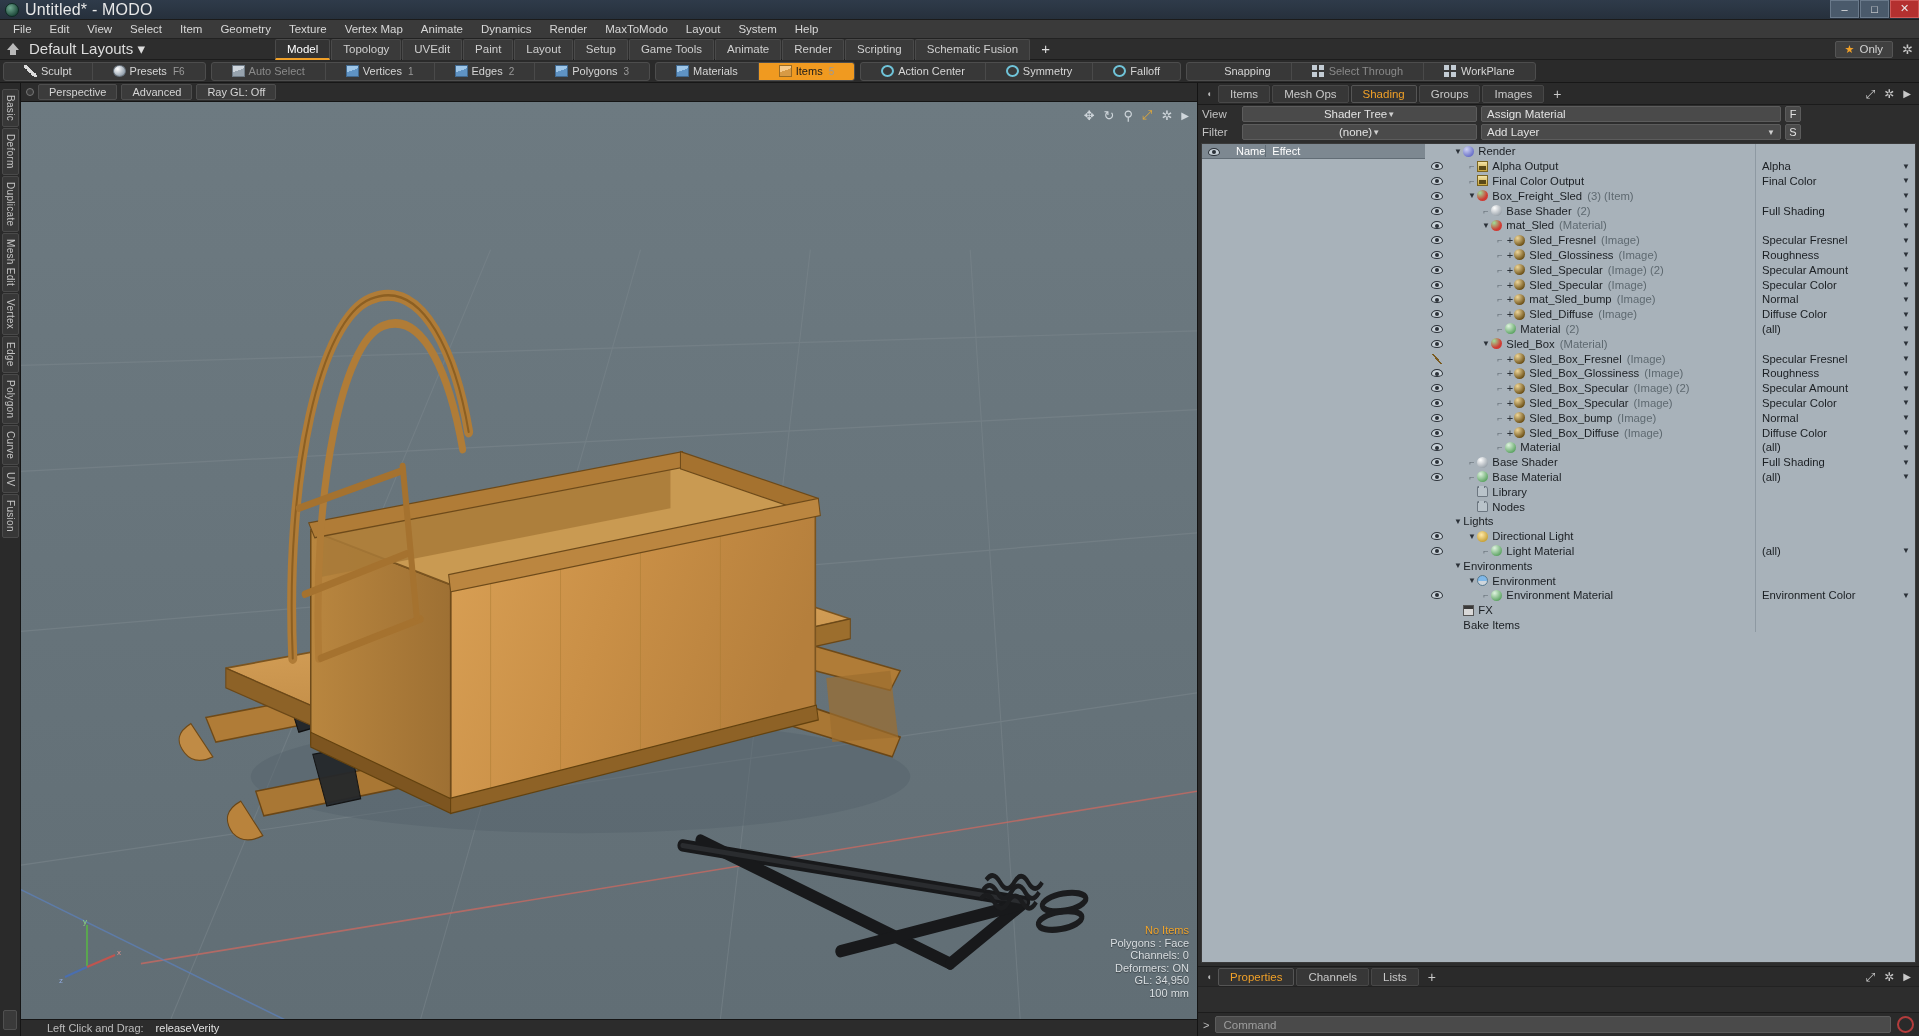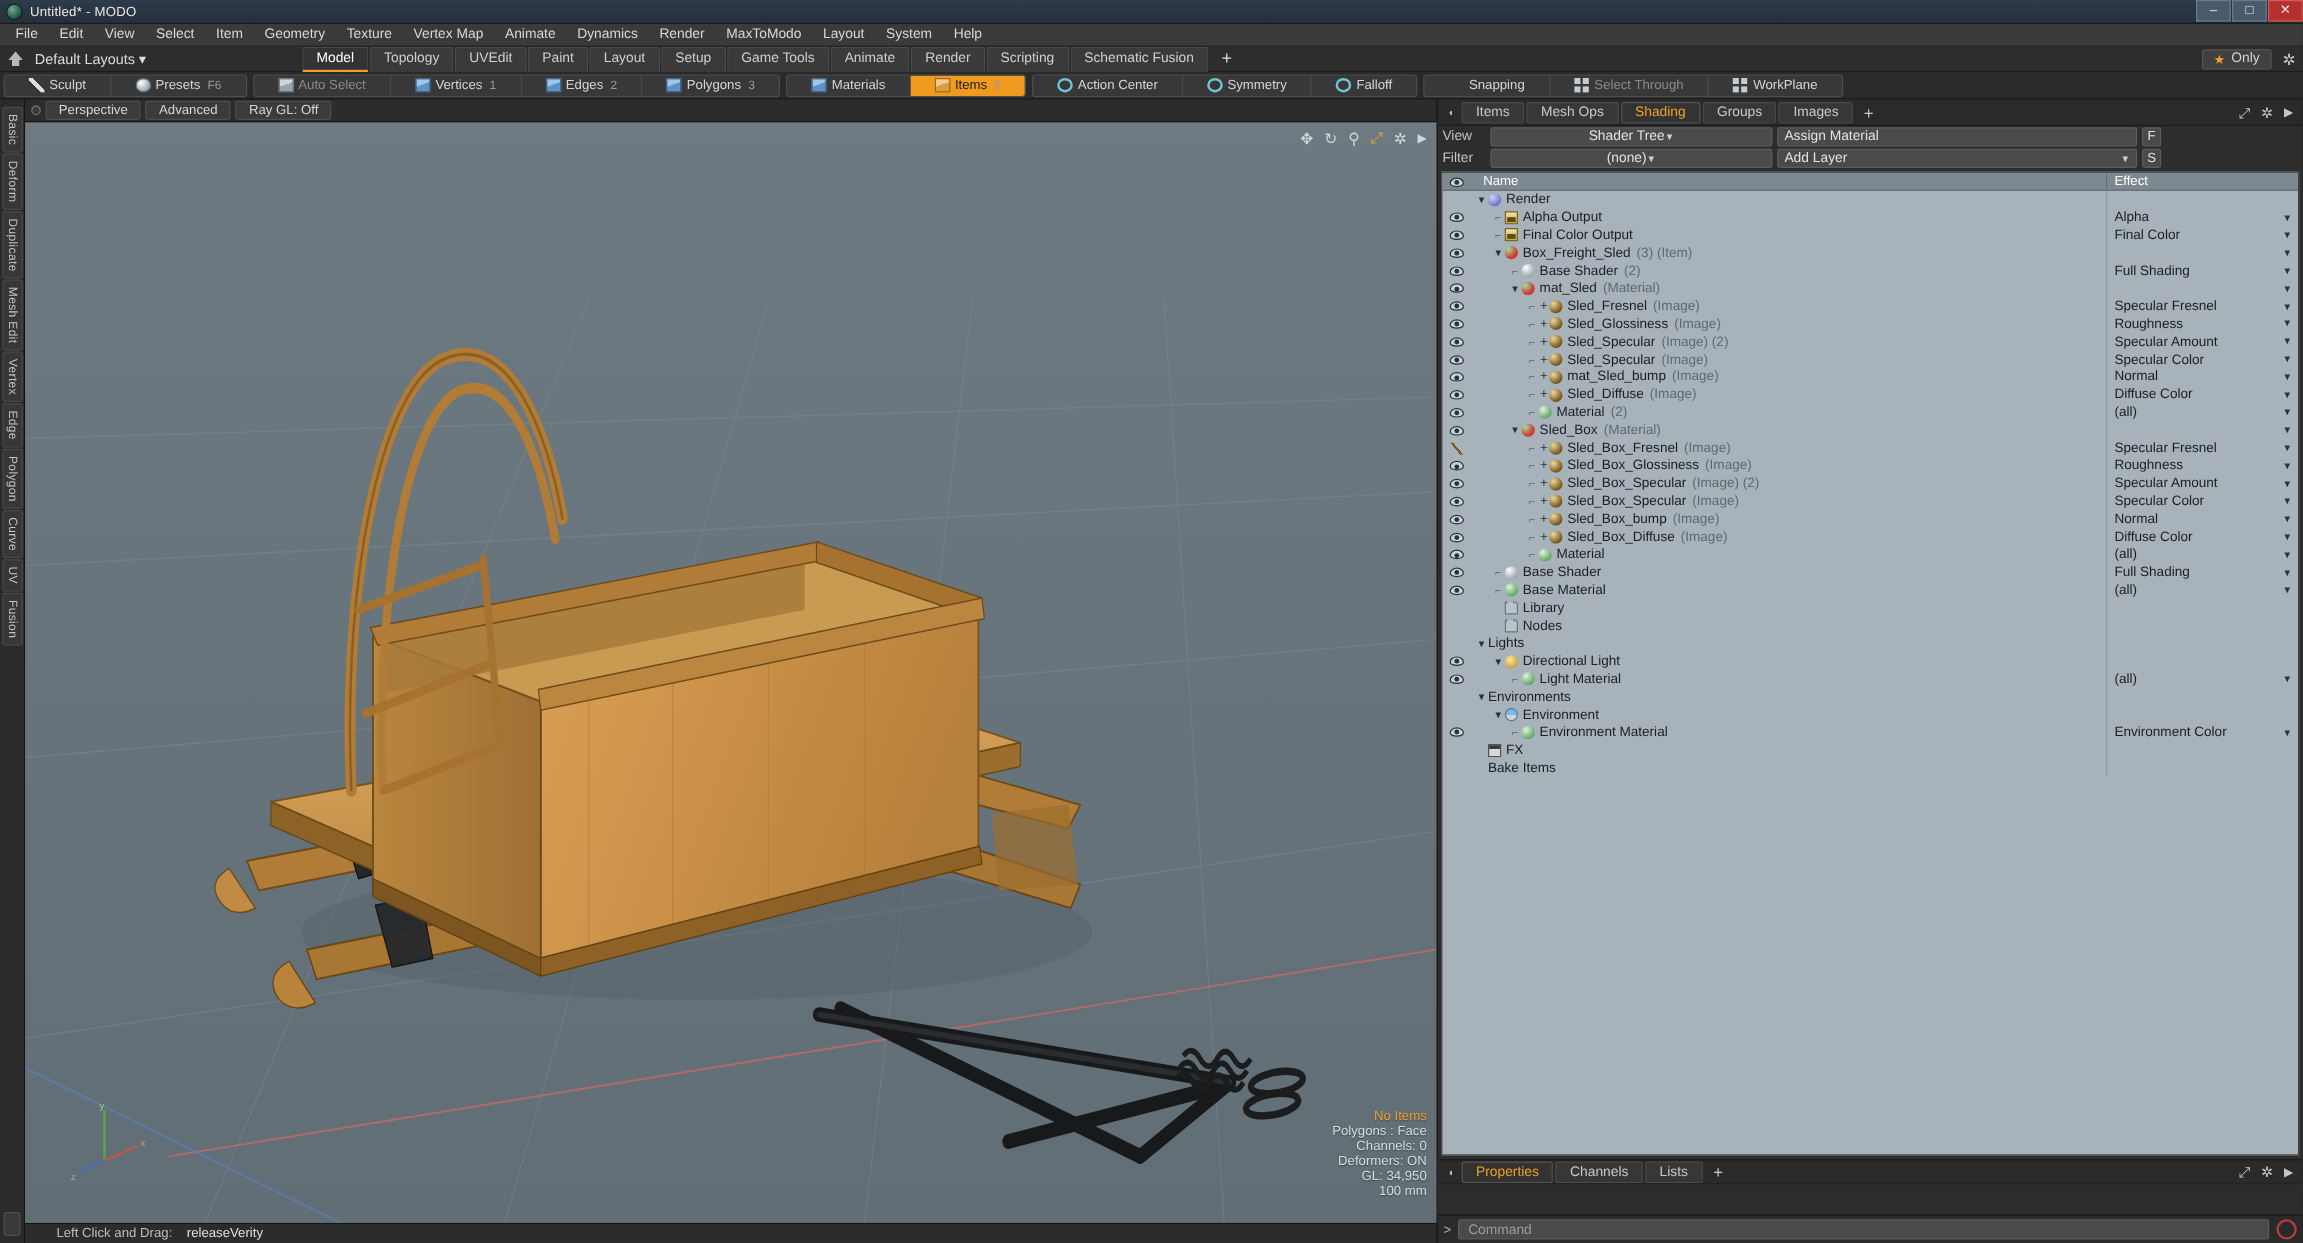--- a/index.html
+++ b/index.html
@@ -18,21 +18,21 @@
   .titlebar {
     height: 20px; background: linear-gradient(#2f3b4a, #26303c);
     display: flex; align-items: center; padding-left: 5px;
     border-bottom: 1px solid #1b1b1b; flex: 0 0 20px;
   }
   .title-icon {
     width: 14px; height: 14px; border-radius: 50%;
     background: radial-gradient(circle at 35% 32%, #6fa88f, #1f4a3c 75%);
     border: 1px solid #0d2a22; margin-right: 6px; flex: 0 0 14px;
   }
-  .title-text { font-size: 11px; color: #e8e8e8; letter-spacing: .2px; }
+  .title-text { font-size: 16px; color: #e8e8e8; letter-spacing: .2px; }
   .title-btns { margin-left: auto; display: flex; height: 20px; }
   .title-btn {
     width: 29px; height: 18px; margin-left: 1px;
     background: #4a5a6b; border: 1px solid #6a7a8b;
     display: flex; align-items: center; justify-content: center;
     font-size: 11px; color: #e8e8e8;
   }
   .title-btn.close { background: #b4302f; border-color: #d05a59; }
 
   
@@ -49,21 +49,21 @@
   }
   .home-icon { width: 14px; height: 13px; position: relative; margin-right: 9px; }
   .home-icon:before {
     content: ""; position: absolute; left: 1px; top: 0;
     border-left: 6px solid transparent; border-right: 6px solid transparent;
     border-bottom: 7px solid #b9b9b9;
   }
   .home-icon:after {
     content: ""; position: absolute; left: 4px; top: 7px; width: 6px; height: 5px; background: #b9b9b9;
   }
-  .layout-sel { font-size: 12px; color: #dcdcdc; }
+  .layout-sel { font-size: 15px; color: #dcdcdc; }
   .layout-tabs { display: flex; margin-left: 130px; height: 21px; align-items: stretch; }
   .ltab {
     padding: 0 11px; line-height: 19px; font-size: 11.5px; color: #cfcfcf;
     background: #3a3a3a; border: 1px solid #4a4a4a; border-bottom: none;
     margin-right: 1px; border-radius: 2px 2px 0 0;
   }
   .ltab.active { background: #333; color: #fff; border-bottom: 2px solid #f0a028; }
   .ltab.plus { background: transparent; border: none; font-size: 15px; padding: 0 10px; color: #ddd; }
   .layout-right { margin-left: auto; display: flex; align-items: center; padding-right: 6px; }
   .only-btn {
@@ -181,21 +181,21 @@
   .combo .caret { font-size: 8px; color: #cfcfcf; }
   .combo.w1 { width: 235px; flex: 0 0 235px; justify-content: center; }
   .combo.w2 { width: 300px; flex: 0 0 300px; }
   .sqbtn {
     width: 16px; height: 16px; flex: 0 0 16px; background: #4a4a4a;
     border: 1px solid #5c5c5c; border-radius: 2px; font-size: 11px;
     display: flex; align-items: center; justify-content: center; color: #e2e2e2;
   }
 
   
-  .tree-wrap { flex: 1 1 auto; background: #a8b2ba; margin: 2px 3px 0 3px; border: 1px solid #3a3a3a; display: flex; flex-direction: column; min-height: 0; overflow: hidden; }
+  .tree-wrap { flex: 1 1 auto; background: #a8b2ba; margin: 2px 3px 0 3px; border: 1px solid #3a3a3a; display: flex; flex-direction: row; min-height: 0; overflow: hidden; }
   .tree-head {
     height: 15px; flex: 0 0 15px; background: #7d8891; display: flex;
     font-size: 11px; color: #ffffff; align-items: center; border-bottom: 1px solid #626d76;
   }
   .th-eye { width: 23px; flex: 0 0 23px; text-align: center; font-size: 9px; }
   .th-name { flex: 1 1 auto; padding-left: 11px; }
   .th-eff { width: 160px; flex: 0 0 160px; padding-left: 6px; border-left: 1px solid #626d76; }
   .tree-body { flex: 1 1 auto; overflow: hidden; }
   .trow { height: 14.8px; display: flex; align-items: center; font-size: 11.3px; color: #1b1f23; }
   .r-eye { width: 23px; flex: 0 0 23px; display: flex; align-items: center; justify-content: center; }

